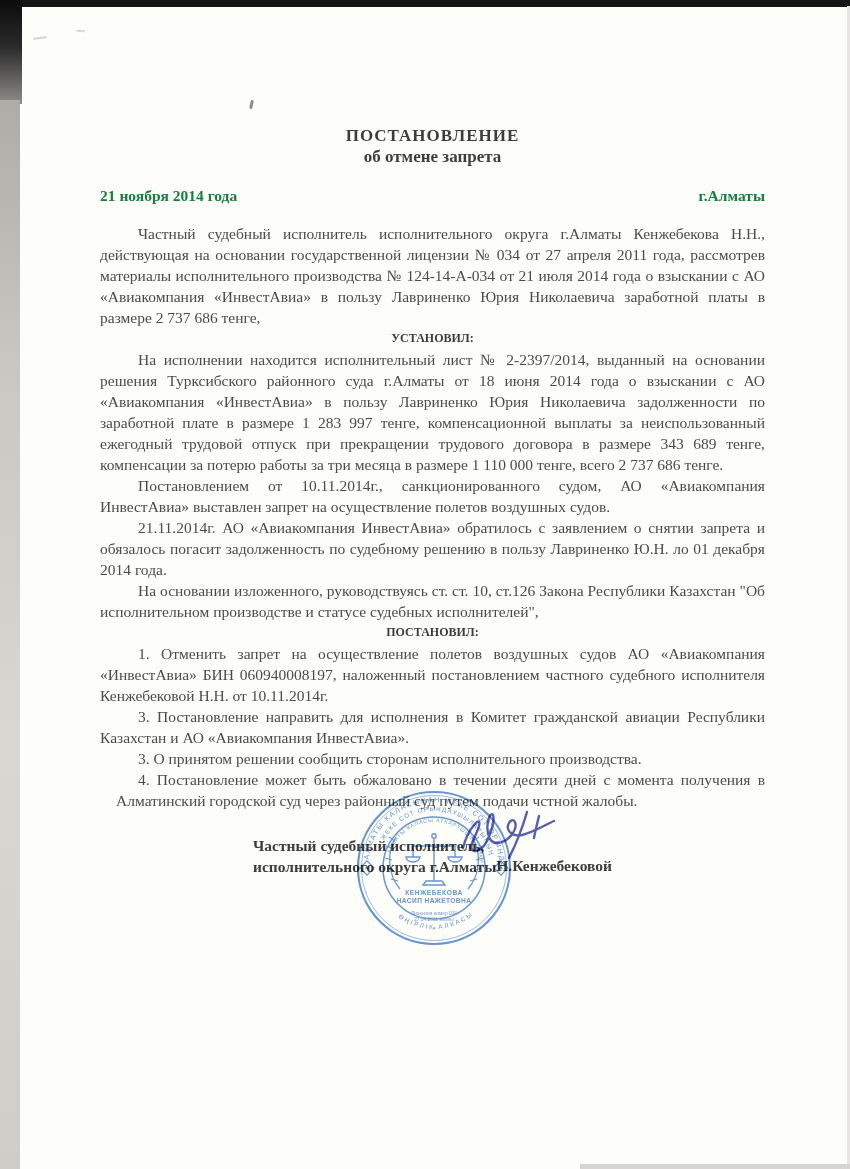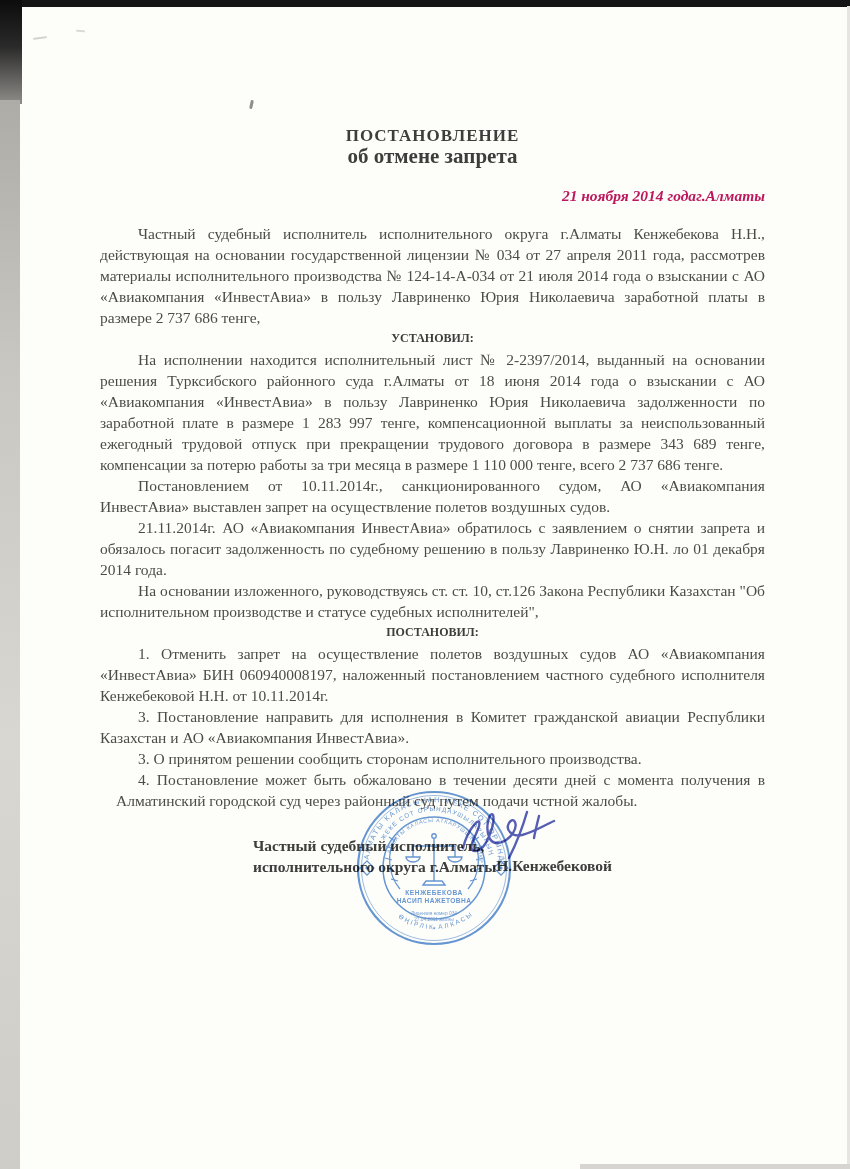--- a/index.html
+++ b/index.html
@@ -20,23 +20,23 @@
   .speck{position:absolute;background:#b9b8b4;border-radius:2px;}
   .speck1{left:250px;top:100px;width:3px;height:9px;background:#8f8e8b;transform:rotate(12deg);}
   .speck2{left:33px;top:37px;width:14px;height:2px;transform:rotate(-8deg);opacity:.6;}
   .speck3{left:76px;top:30px;width:9px;height:2px;transform:rotate(5deg);opacity:.5;}
 
   
   .doc{position:absolute;left:100px;top:16px;width:665px;color:#4b4b48;
     font-size:15.5px;line-height:21px;margin-top:13px;}
   .title{margin-top:96px;text-align:center;font-weight:bold;font-size:17px;
     letter-spacing:1px;color:#3d3d3b;line-height:21px;}
-  .subtitle{text-align:center;font-weight:bold;font-size:21px;color:#3d3d3b;line-height:21px;}
-  .dateline{margin-top:18px;display:flex;justify-content:flex-end;
-    font-weight:bold;color:#be185d;line-height:21px;font-style:italic;}
+  .subtitle{text-align:center;font-weight:bold;font-size:17px;color:#3d3d3b;line-height:21px;}
+  .dateline{margin-top:18px;display:flex;justify-content:space-between;
+    font-weight:bold;color:#15803d;line-height:21px;}
   .doc p{margin:0;text-align:justify;text-indent:38px;}
   .intro{margin-top:17px !important;}
   .heading{margin:0;text-align:center;font-weight:bold;font-size:12px;
     color:#3d3d3b;line-height:21px;}
   .wrap-indent{padding-left:16px;text-indent:22px !important;}
   .sig-row{margin-top:24px;display:flex;justify-content:center;
     align-items:flex-end;font-weight:bold;color:#3d3d3b;}
   .sig-left div{line-height:21px;}
   .sig-name{line-height:21px;margin-bottom:1px;}
 

